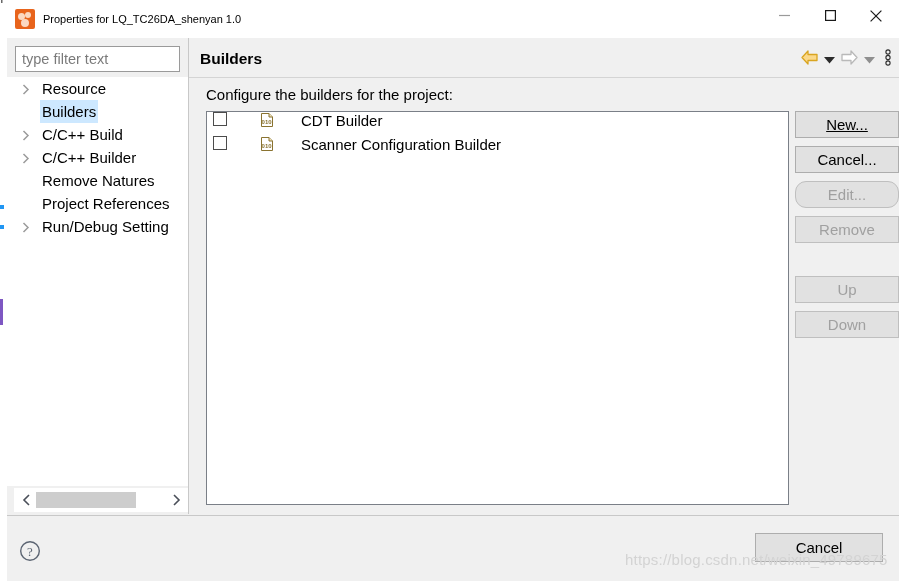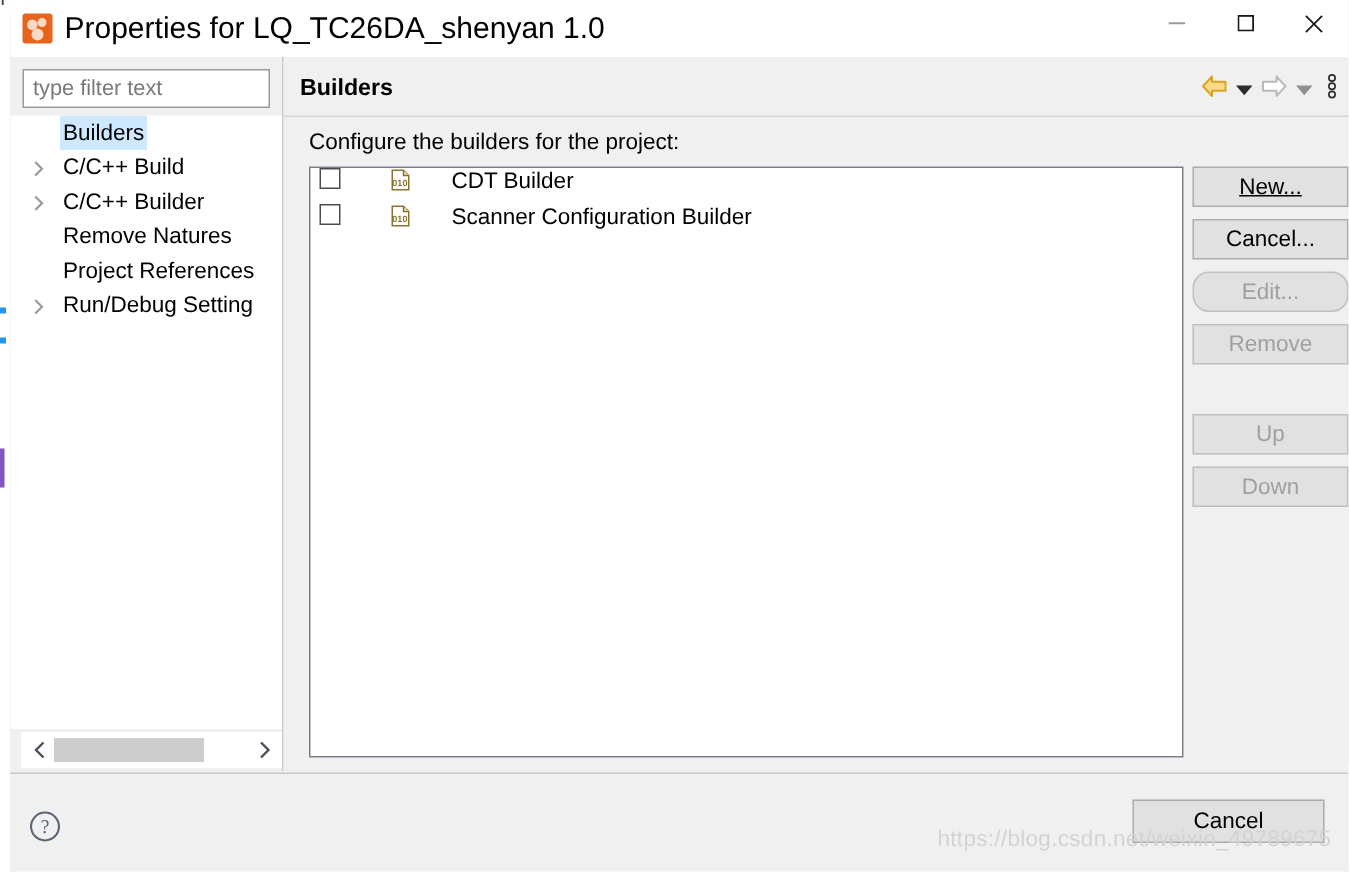--- a/index.html
+++ b/index.html
@@ -83,21 +83,21 @@
     border-radius: 50%;
   }
   #app-icon .g1 { left: 3px;  top: 4px;  width: 7px; height: 7px; }
   #app-icon .g2 { left: 10px; top: 3px;  width: 6px; height: 6px; }
   #app-icon .g3 { left: 6px;  top: 10px; width: 8px; height: 8px; }
   #title-text {
     position: absolute;
     left: 36px; top: 0;
     height: 42px;
     line-height: 38px;
-    font-size: 20px;
+    font-size: 11px;
     color: #000;
     white-space: nowrap;
   }
 
   .wbtn {
     position: absolute;
     top: 0;
     width: 46px; height: 31px;
     background: transparent;
     border: none;
@@ -390,20 +390,28 @@
       <svg width="12" height="12" viewBox="0 0 12 12">
         <line x1="0.6" y1="0.6" x2="11.4" y2="11.4" stroke="#1a1a1a" stroke-width="1.2"></line>
         <line x1="11.4" y1="0.6" x2="0.6" y2="11.4" stroke="#1a1a1a" stroke-width="1.2"></line>
       </svg>
     </button>
   </div>
 
   <input id="filter-input" type="text" placeholder="type filter text" style="">
 
   <div id="tree-pane">
+      <div class="tree-item">
+        <span class="arrow">
+          <svg width="8" height="11" viewBox="0 0 8 11">
+            <polyline points="1.5,1 6,5.5 1.5,10" fill="none" stroke="#9b9b9b" stroke-width="1.5"></polyline>
+          </svg>
+        </span>
+        <span class="tlabel">Resource</span>
+      </div>
       <div class="tree-item selected">
         <span class="tlabel">Builders</span>
       </div>
       <div class="tree-item">
         <span class="arrow">
           <svg width="8" height="11" viewBox="0 0 8 11">
             <polyline points="1.5,1 6,5.5 1.5,10" fill="none" stroke="#9b9b9b" stroke-width="1.5"></polyline>
           </svg>
         </span>
         <span class="tlabel">C/C++ Build</span>

